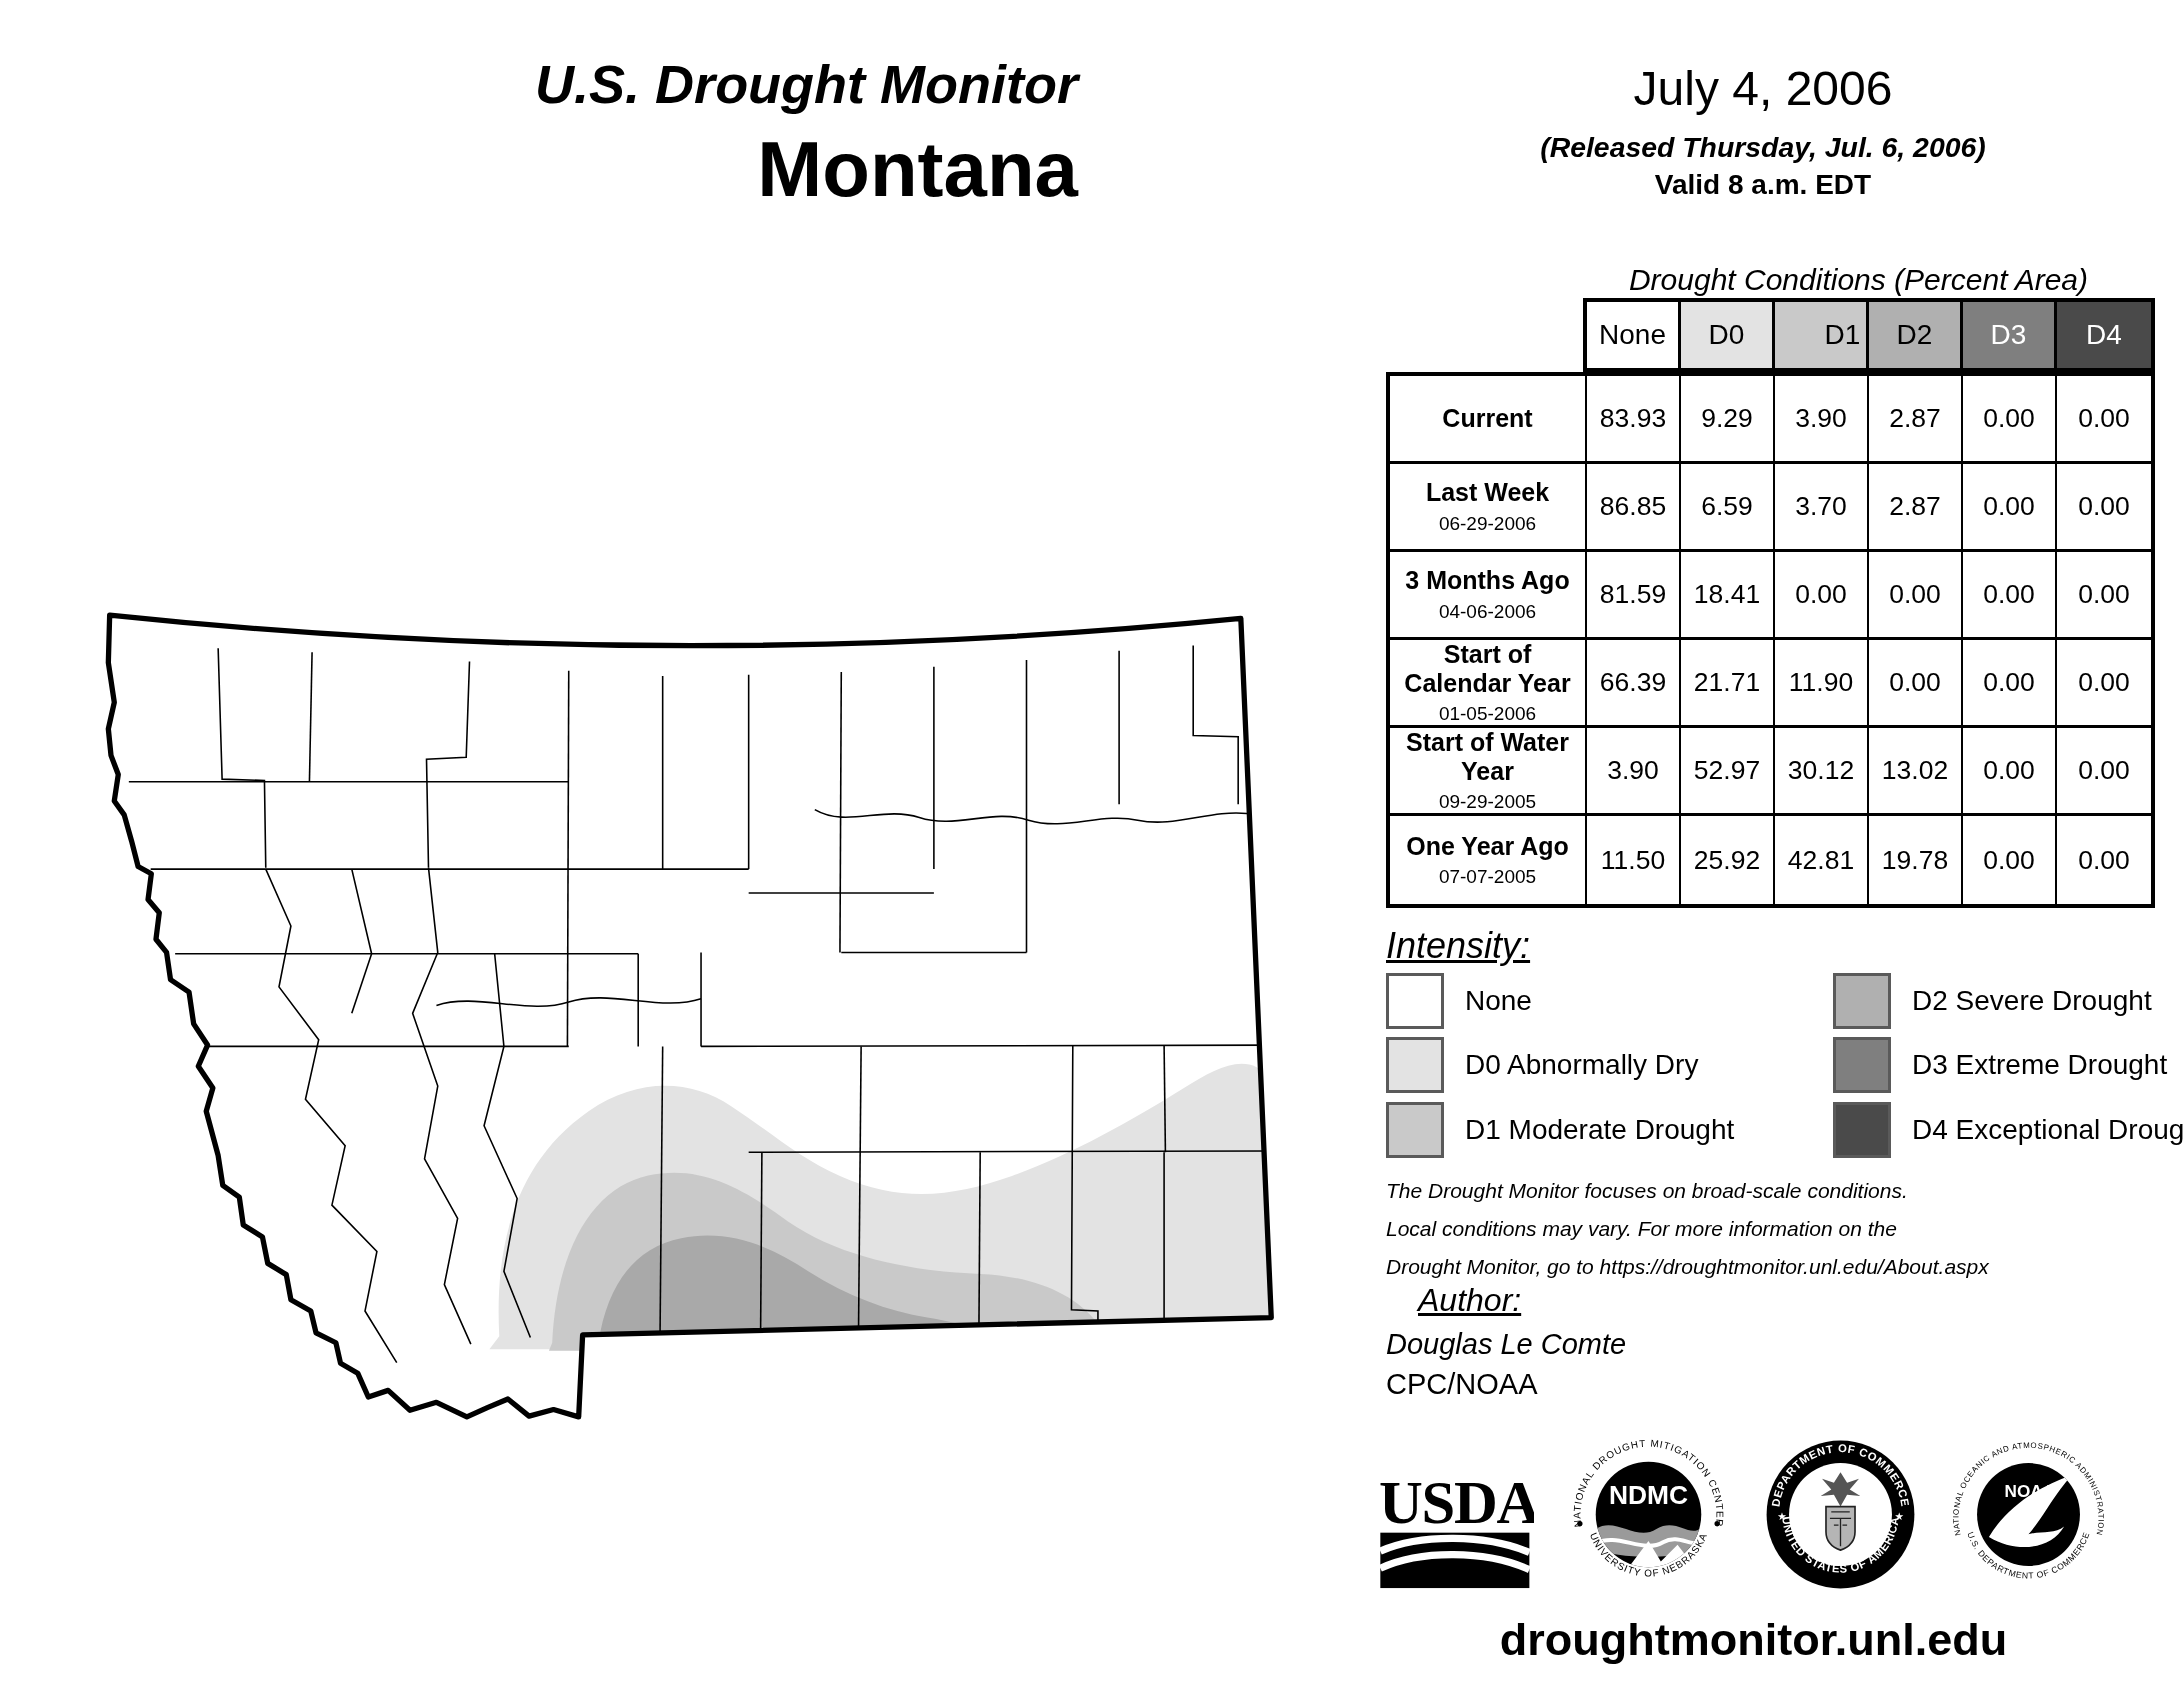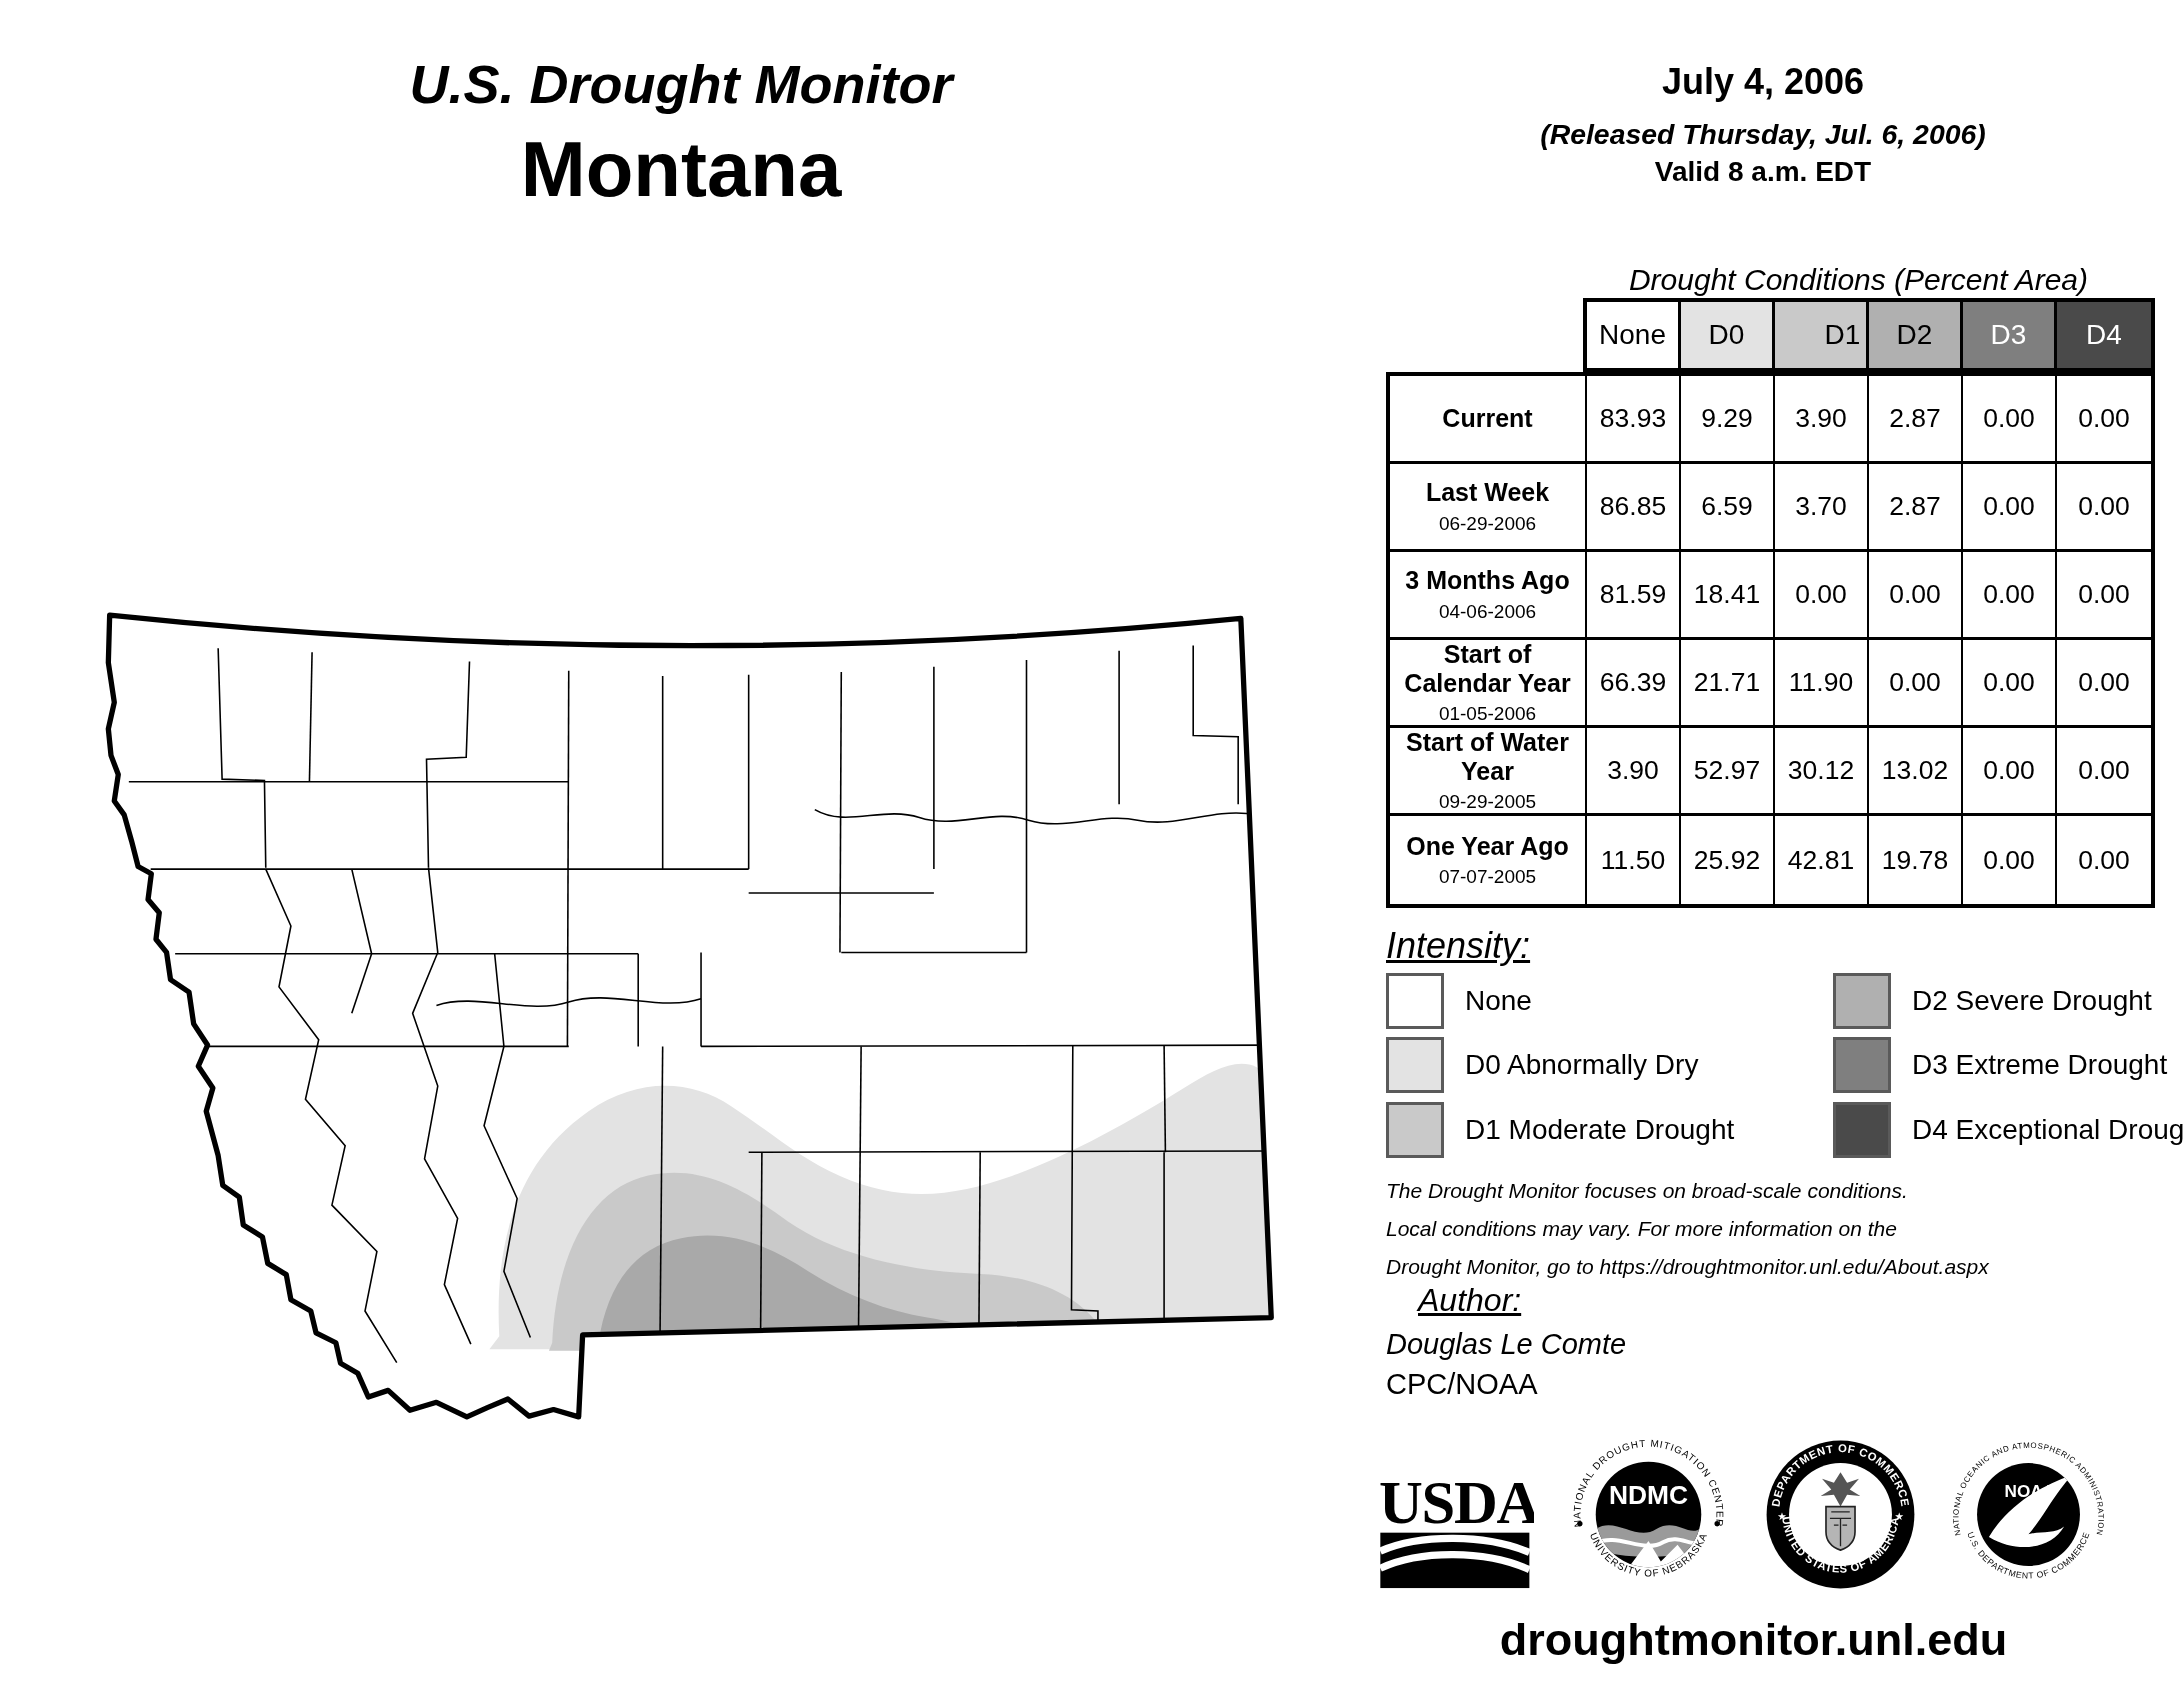--- a/index.html
+++ b/index.html
@@ -1,27 +1,27 @@
 <!DOCTYPE html>
 <html style="font-size:10.6px"><head>
 <meta charset="utf-8">
 <style>
   html,body{margin:0;padding:0;background:#fff;}
   .canvas{position:relative;width:2183px;height:1687px;background:#fff;overflow:hidden;
           font-family:"Liberation Sans",sans-serif;color:#000;}
   .abs{position:absolute;}
 
   
-  .title-wrap{left:284px;top:53px;width:794px;text-align:center;}
+  .title-wrap{left:284px;top:53px;width:794px;text-align:right;}
   .title-line1{font-size:54px;font-weight:700;font-style:italic;}
   .title-line2{font-size:78px;font-weight:700;margin-top:9.3px;}
 
   
   .date-wrap{left:1485px;top:61px;width:556px;text-align:center;}
-  .date-main{font-size:36px;font-weight:700;text-align:center;}
+  .date-main{font-size:48px;font-weight:400;text-align:center;}
   .date-released{font-size:28.4px;font-weight:700;font-style:italic;margin-top:14.6px;}
   .date-valid{font-size:28px;font-weight:700;margin-top:5px;}
 
   
   .tbl-caption{left:1561px;top:263px;width:595px;text-align:center;font-size:30px;font-style:italic;}
   .thead{left:1583px;top:298px;display:grid;grid-template-columns:repeat(6,94px);
          border:4px solid #000;height:74px;box-sizing:border-box;}
   .thead>div{border-right:3.3px solid #000;display:flex;align-items:center;justify-content:center;
              font-size:28px;}
   .thead>div:last-child{border-right:none;}

